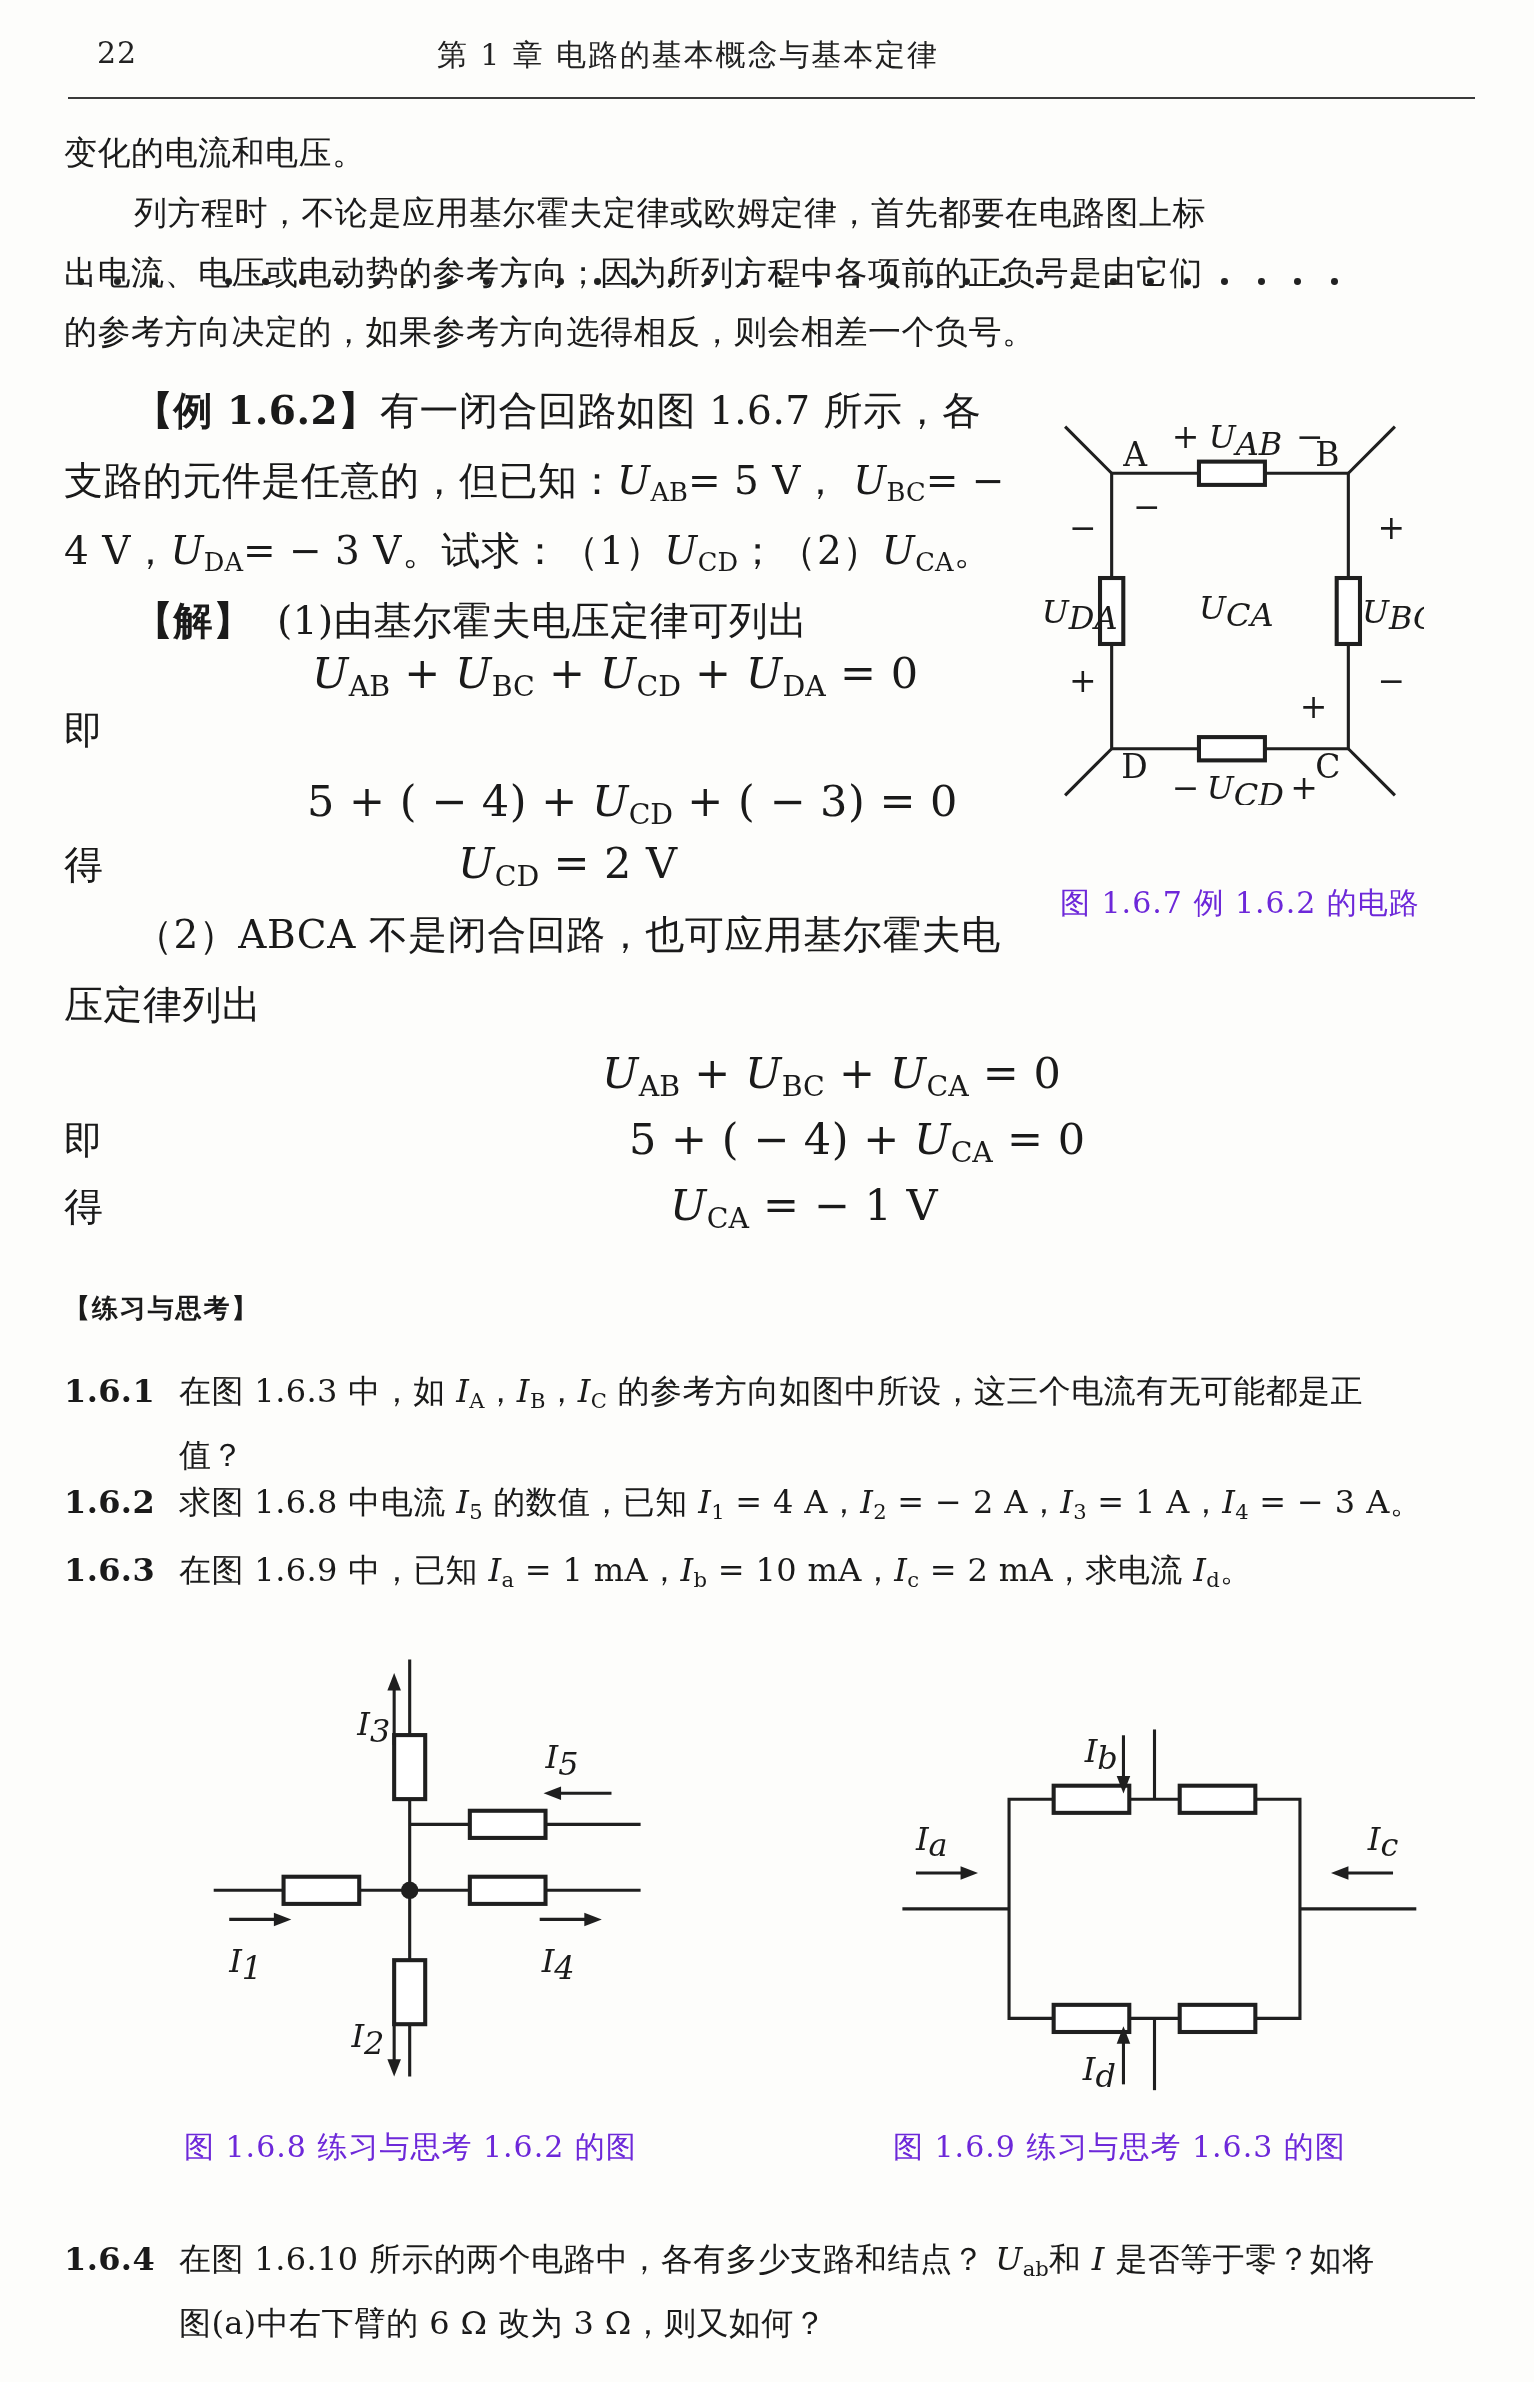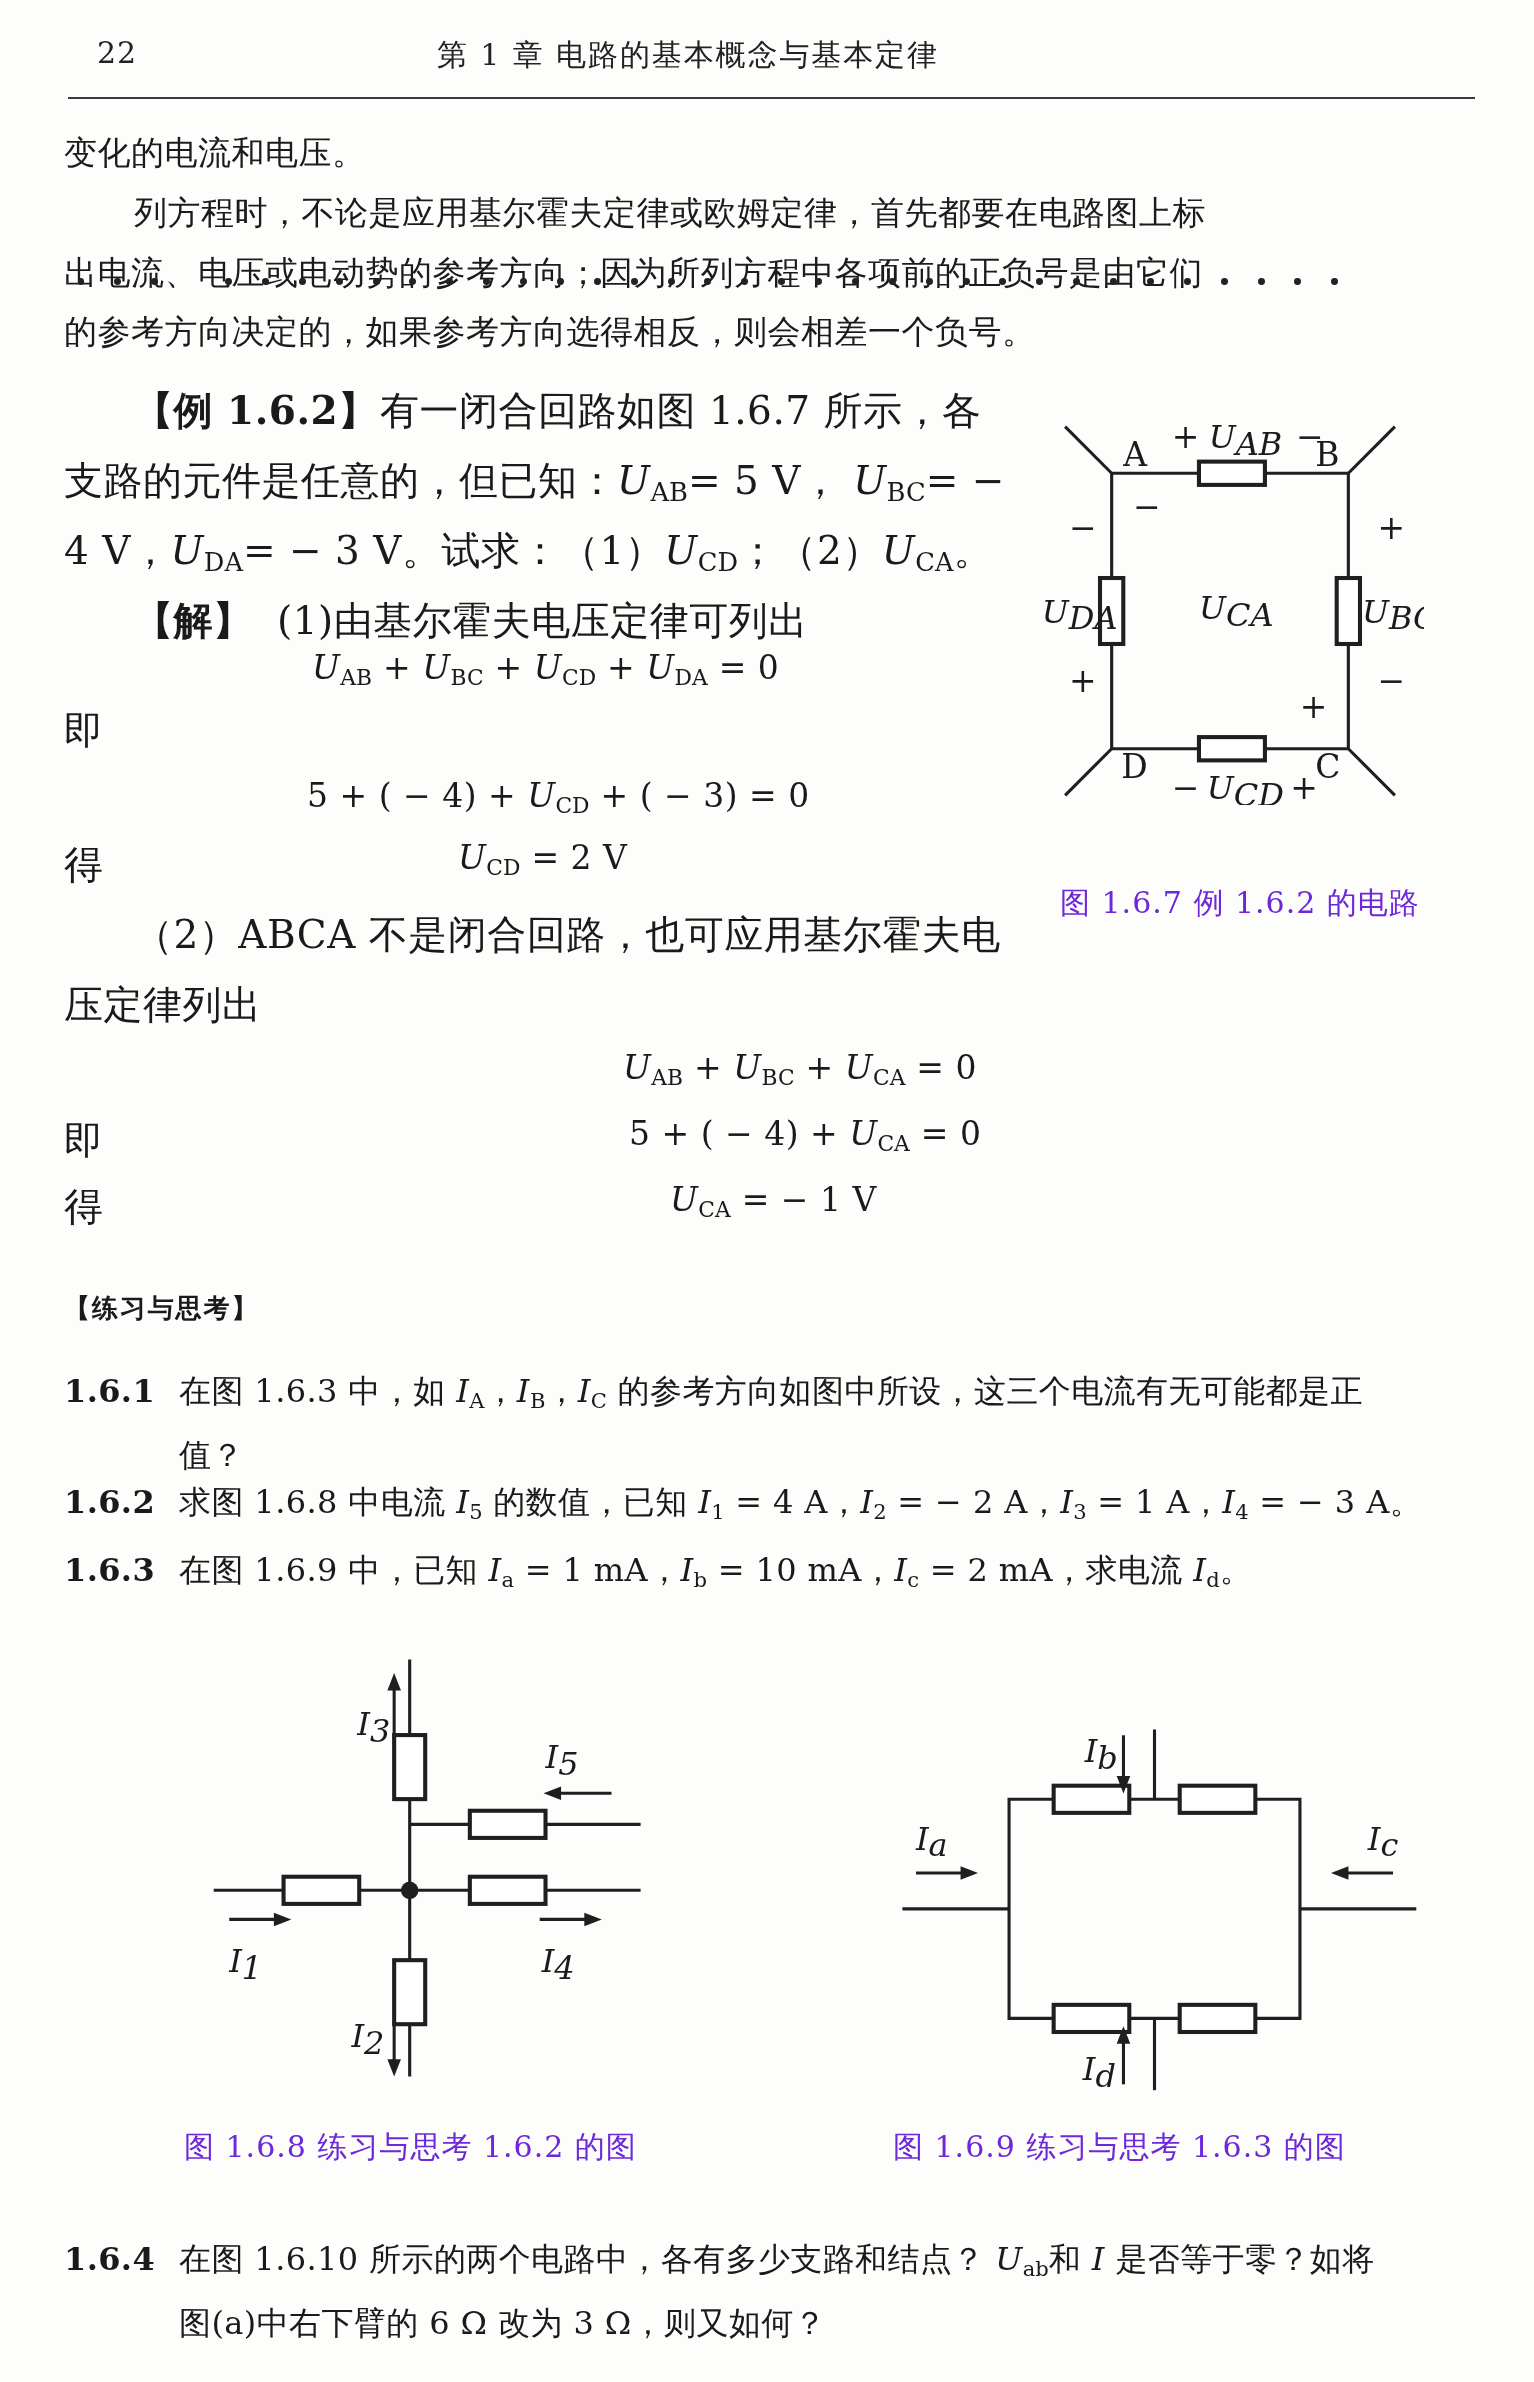--- a/index.html
+++ b/index.html
@@ -85,21 +85,21 @@
     border-radius: 50%;
     background: #222;
   }
 
   
   i.v { font-family: "DejaVu Serif","Liberation Serif",serif; font-style: italic; }
   sub.s { font-size: 0.66em; font-style: normal; vertical-align: -0.28em; letter-spacing: 0; }
   .bold { font-weight: bold; }
   .eq {
     position: absolute;
-    font-size: 33px;
+    font-size: 43px;
     white-space: nowrap;
     letter-spacing: 0.5px;
   }
   .lbl {
     position: absolute;
     font-size: 39px;
     letter-spacing: 0.5px;
   }
 
   
@@ -237,21 +237,21 @@
 
   <div class="lbl" style="left:64px; top:838px;">得</div>
 
   <div class="eq" style="left:458px; top:838px;">
     <i class="v">U<sub class="s">CD</sub></i> = 2 V
   </div>
 
   <div class="lbl" style="left:134px; top:908px;">（2）ABCA 不是闭合回路，也可应用基尔霍夫电</div>
   <div class="lbl" style="left:64px; top:978px;">压定律列出</div>
 
-  <div class="eq" style="left:623px; top:1048px;">
+  <div class="eq" style="left:602px; top:1048px;">
     <i class="v">U<sub class="s">AB</sub></i> + <i class="v">U<sub class="s">BC</sub></i> + <i class="v">U<sub class="s">CA</sub></i> = 0
   </div>
 
   <div class="lbl" style="left:64px; top:1114px;">即</div>
   <div class="eq" style="left:629px; top:1114px;">
     5 + ( − 4) + <i class="v">U<sub class="s">CA</sub></i> = 0
   </div>
 
   <div class="lbl" style="left:64px; top:1180px;">得</div>
   <div class="eq" style="left:670px; top:1180px;">

